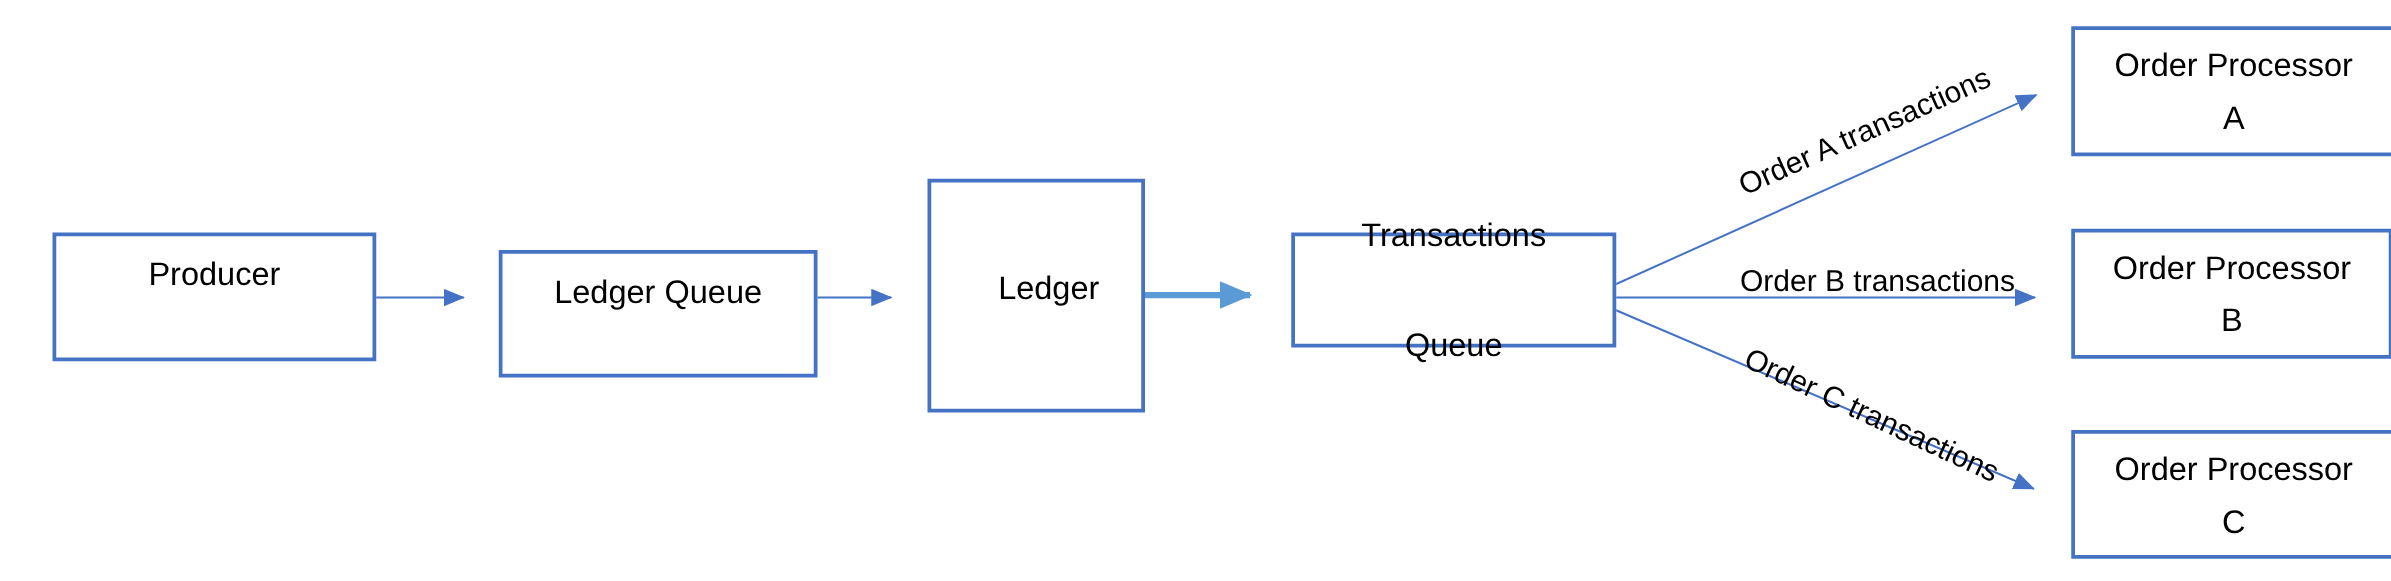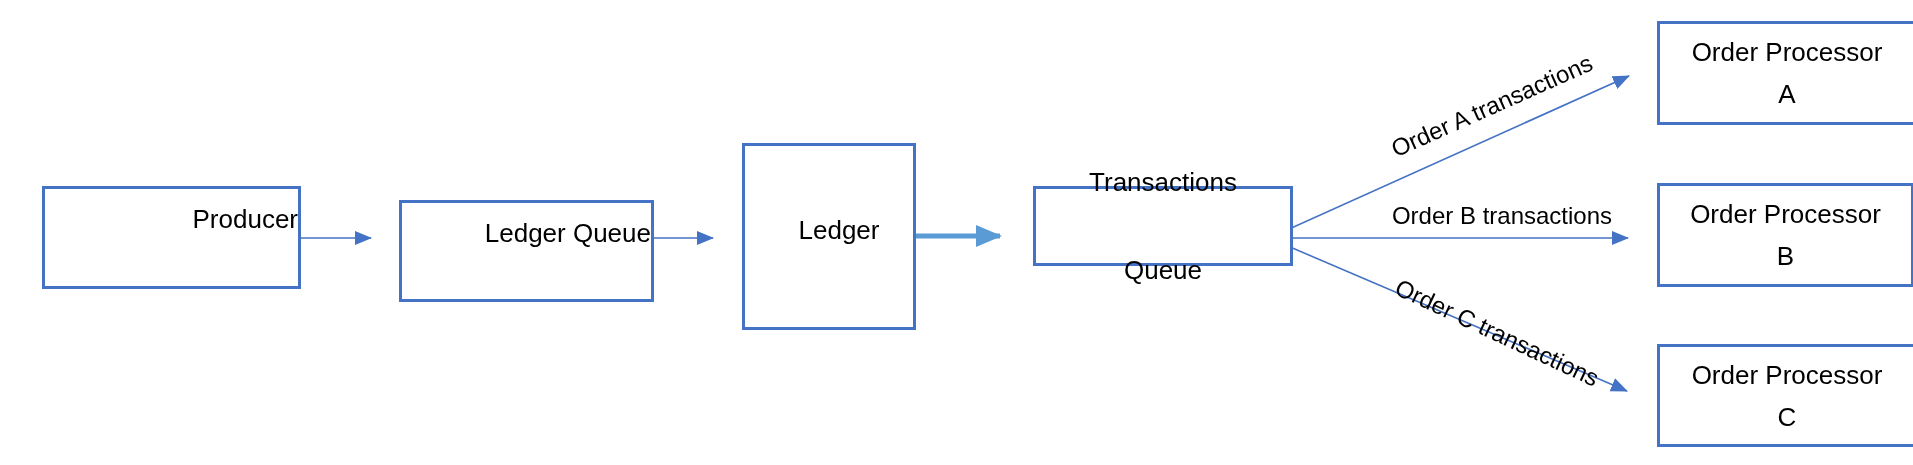--- a/index.html
+++ b/index.html
@@ -19,21 +19,21 @@
     display: flex;
     flex-direction: column;
     align-items: center;
     justify-content: center;
     font-size: 26px;
     color: var(--text, #000000);
     text-align: center;
     margin-left: 24px;
   }
   .node.two-line { line-height: 42px; }
-  .node.bias-up { padding-bottom: 36px; align-items: flex-end; }
+  .node.bias-up { padding-bottom: 36px; }
   .node.bias-up-small { padding-bottom: 14px; padding-left: 20px; }
   .edges-layer {
     position: absolute;
     left: 0; top: 0;
     width: 1913px;
     height: 465px;
   }
   .line-thin  { stroke: var(--arrow, #4472C4); stroke-width: 1.6; fill: none; }
   .line-thick { stroke: var(--arrow-thick, #5B9BD5); stroke-width: 5; fill: none; }
   .head-thin  { fill: var(--arrow, #4472C4); }
@@ -81,37 +81,37 @@
   </div>
 
   <div class="node bias-up" style="left:375px; top:200px; width:255px; height:102px;">
     <span>Ledger Queue</span>
   </div>
 
   <div class="node two-line bias-up-small" style="left:718px; top:143px; width:174px; height:187px;">
     <span>Ledger</span>
   </div>
 
-  <div class="node two-line" style="left:1009px; top:186px; width:260px; height:80px;gap:46px;">
+  <div class="node two-line" style="left:1009px; top:186px; width:260px; height:92px;gap:46px;">
     <span>Transactions</span>
     <span>Queue</span>
   </div>
 
   <div class="node two-line" style="left:1633px; top:21px; width:260px; height:104px;">
     <span>Order Processor</span>
     <span>A</span>
   </div>
 
   <div class="node two-line" style="left:1633px; top:183px; width:257px; height:104px;">
     <span>Order Processor</span>
     <span>B</span>
   </div>
 
   <div class="node two-line" style="left:1633px; top:344px; width:260px; height:103px;">
     <span>Order Processor</span>
     <span>C</span>
   </div>
 
   <div class="edge-label rot-up" style="left:1492px; top:106px;">Order A transactions</div>
-  <div class="edge-label" style="left:1502px; top:216px;">Order B transactions</div>
+  <div class="edge-label" style="left:1502px; top:226px;">Order B transactions</div>
   <div class="edge-label rot-down" style="left:1497px; top:333px;">Order C transactions</div>
 
 </div>
 
 </body></html>

